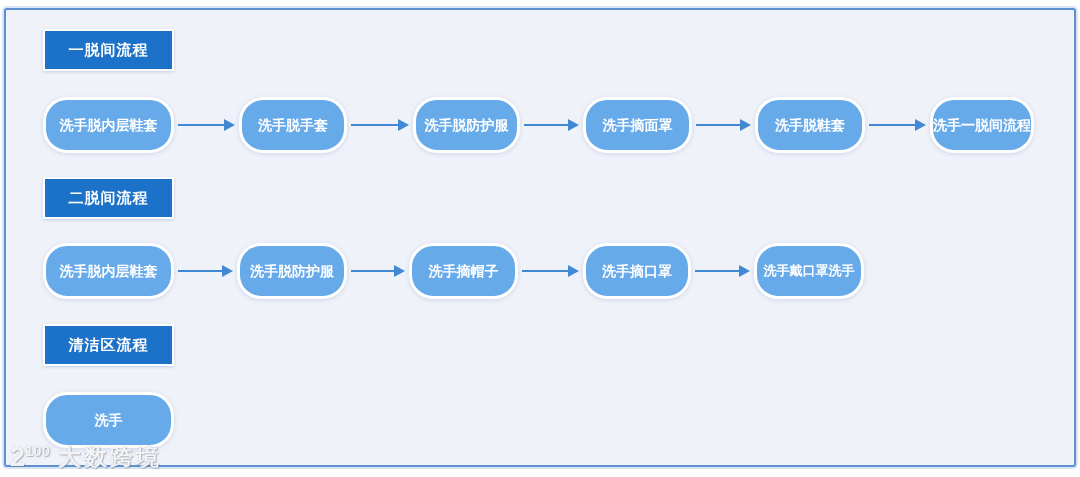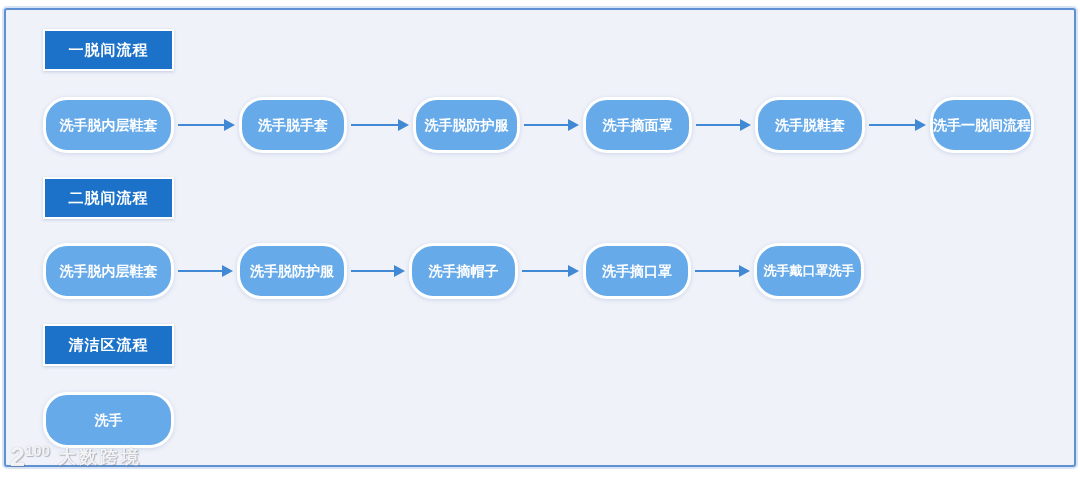--- a/index.html
+++ b/index.html
@@ -62,21 +62,21 @@
   }
   .watermark{
     position:absolute;left:10px;top:438px;
     color:rgba(255,255,255,.88);
     text-shadow:0 0 1px rgba(110,115,130,.55),1px 1px 1px rgba(110,115,130,.45);
     display:flex;align-items:flex-end;
     user-select:none;
   }
   .watermark .logo{font-size:27px;font-weight:bold;line-height:26px;}
   .watermark .logo sup{font-size:15px;vertical-align:super;font-weight:bold;}
-  .watermark .brand{font-size:18px;font-weight:bold;margin-left:8px;letter-spacing:3px;line-height:26px;}
+  .watermark .brand{font-size:23px;font-weight:bold;margin-left:8px;letter-spacing:3px;line-height:26px;}
 </style>
 </head>
 <body>
 
 <div class="frame"></div>
 
 <div class="canvas">
     <div class="section-title" style="left: 43px; top: 29px; width: 131px;">一脱间流程</div>
     <div class="flow-node" style="left: 43px; top: 97px; width: 131px;">
       <span class="line">洗手</span>

